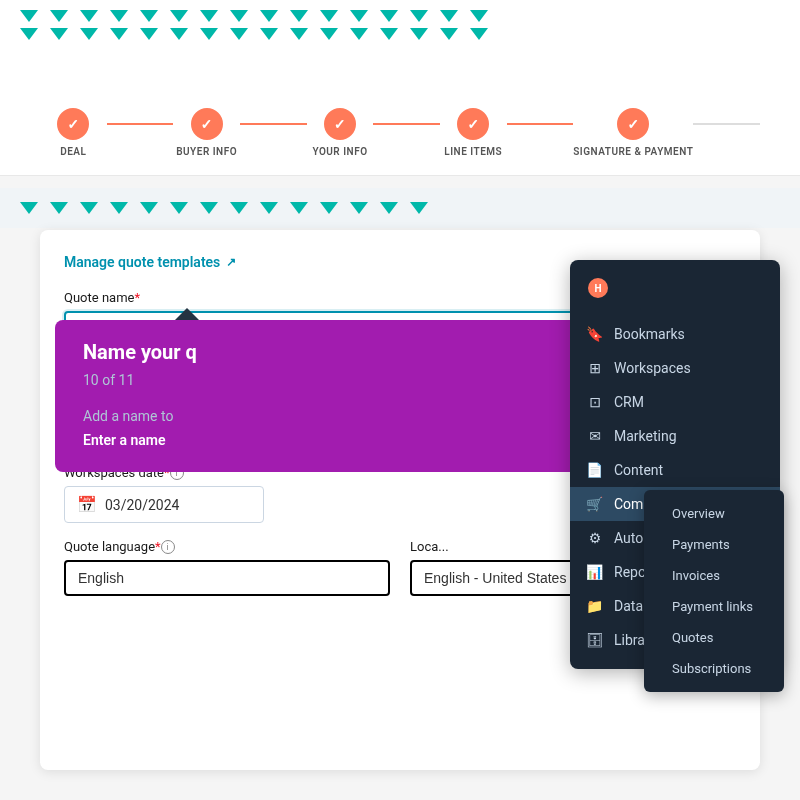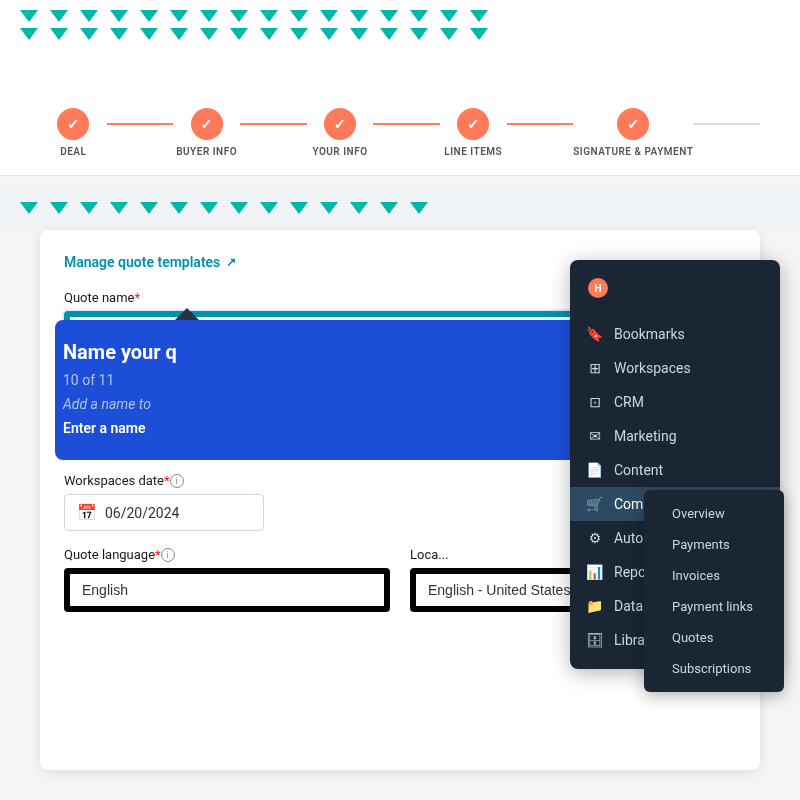--- a/index.html
+++ b/index.html
@@ -139,21 +139,21 @@
       border: 1.5px solid #888;
       display: inline-flex;
       align-items: center;
       justify-content: center;
       font-size: 9px;
       color: #888;
       cursor: pointer;
     }
     .form-input {
       width: 100%;
-      border: 6px solid #000000;
+      border: 2px solid #000000;
       border-radius: 4px;
       padding: 8px 12px;
       font-size: 14px;
       color: #333;
       outline: none;
     }
     .form-input.focused {
       border-color: #0091ae;
       box-shadow: 0 0 0 2px rgba(0,145,174,0.15);
     }
@@ -211,24 +211,24 @@
     .two-col .form-group {
       flex: 1;
     }
 
     
     .name-popup {
       position: absolute;
       top: 320px;
       left: 55px;
       right: 100px;
-      background: #1d4ed8;
+      background: #a21caf;
       color: white;
       border-radius: 8px;
-      padding: 20px 8px;
+      padding: 20px 28px;
       z-index: 10;
     }
     .name-popup::before {
       content: '';
       position: absolute;
       top: -12px;
       left: 120px;
       width: 0;
       height: 0;
       border-left: 12px solid transparent;
@@ -237,27 +237,26 @@
     }
     .popup-title {
       font-size: 20px;
       font-weight: 700;
       color: white;
       margin-bottom: 8px;
     }
     .popup-counter {
       font-size: 14px;
       color: #afc5d5;
-      margin-bottom: 8px;
+      margin-bottom: 20px;
     }
     .popup-desc {
       font-size: 14px;
       color: #afc5d5;
       margin-bottom: 8px;
-      font-style: italic;
     }
     .popup-input-label {
       font-size: 14px;
       font-weight: 600;
       color: white;
       margin-bottom: 4px;
     }
 
     
     .hs-nav {
@@ -457,21 +456,21 @@
   </div>
 
   <div class="form-group">
     <div class="form-label">
       <span>Workspaces date</span>
       <span class="required"> *</span>
       <span class="info-icon">i</span>
     </div>
     <div class="date-input-wrap">
       <span class="calendar-icon">📅</span>
-      <span>06/20/2024</span>
+      <span>03/20/2024</span>
     </div>
   </div>
 
   <div class="two-col">
     <div class="form-group">
       <div class="form-label">
         <span>Quote language</span>
         <span class="required"> *</span>
         <span class="info-icon">i</span>
       </div>

